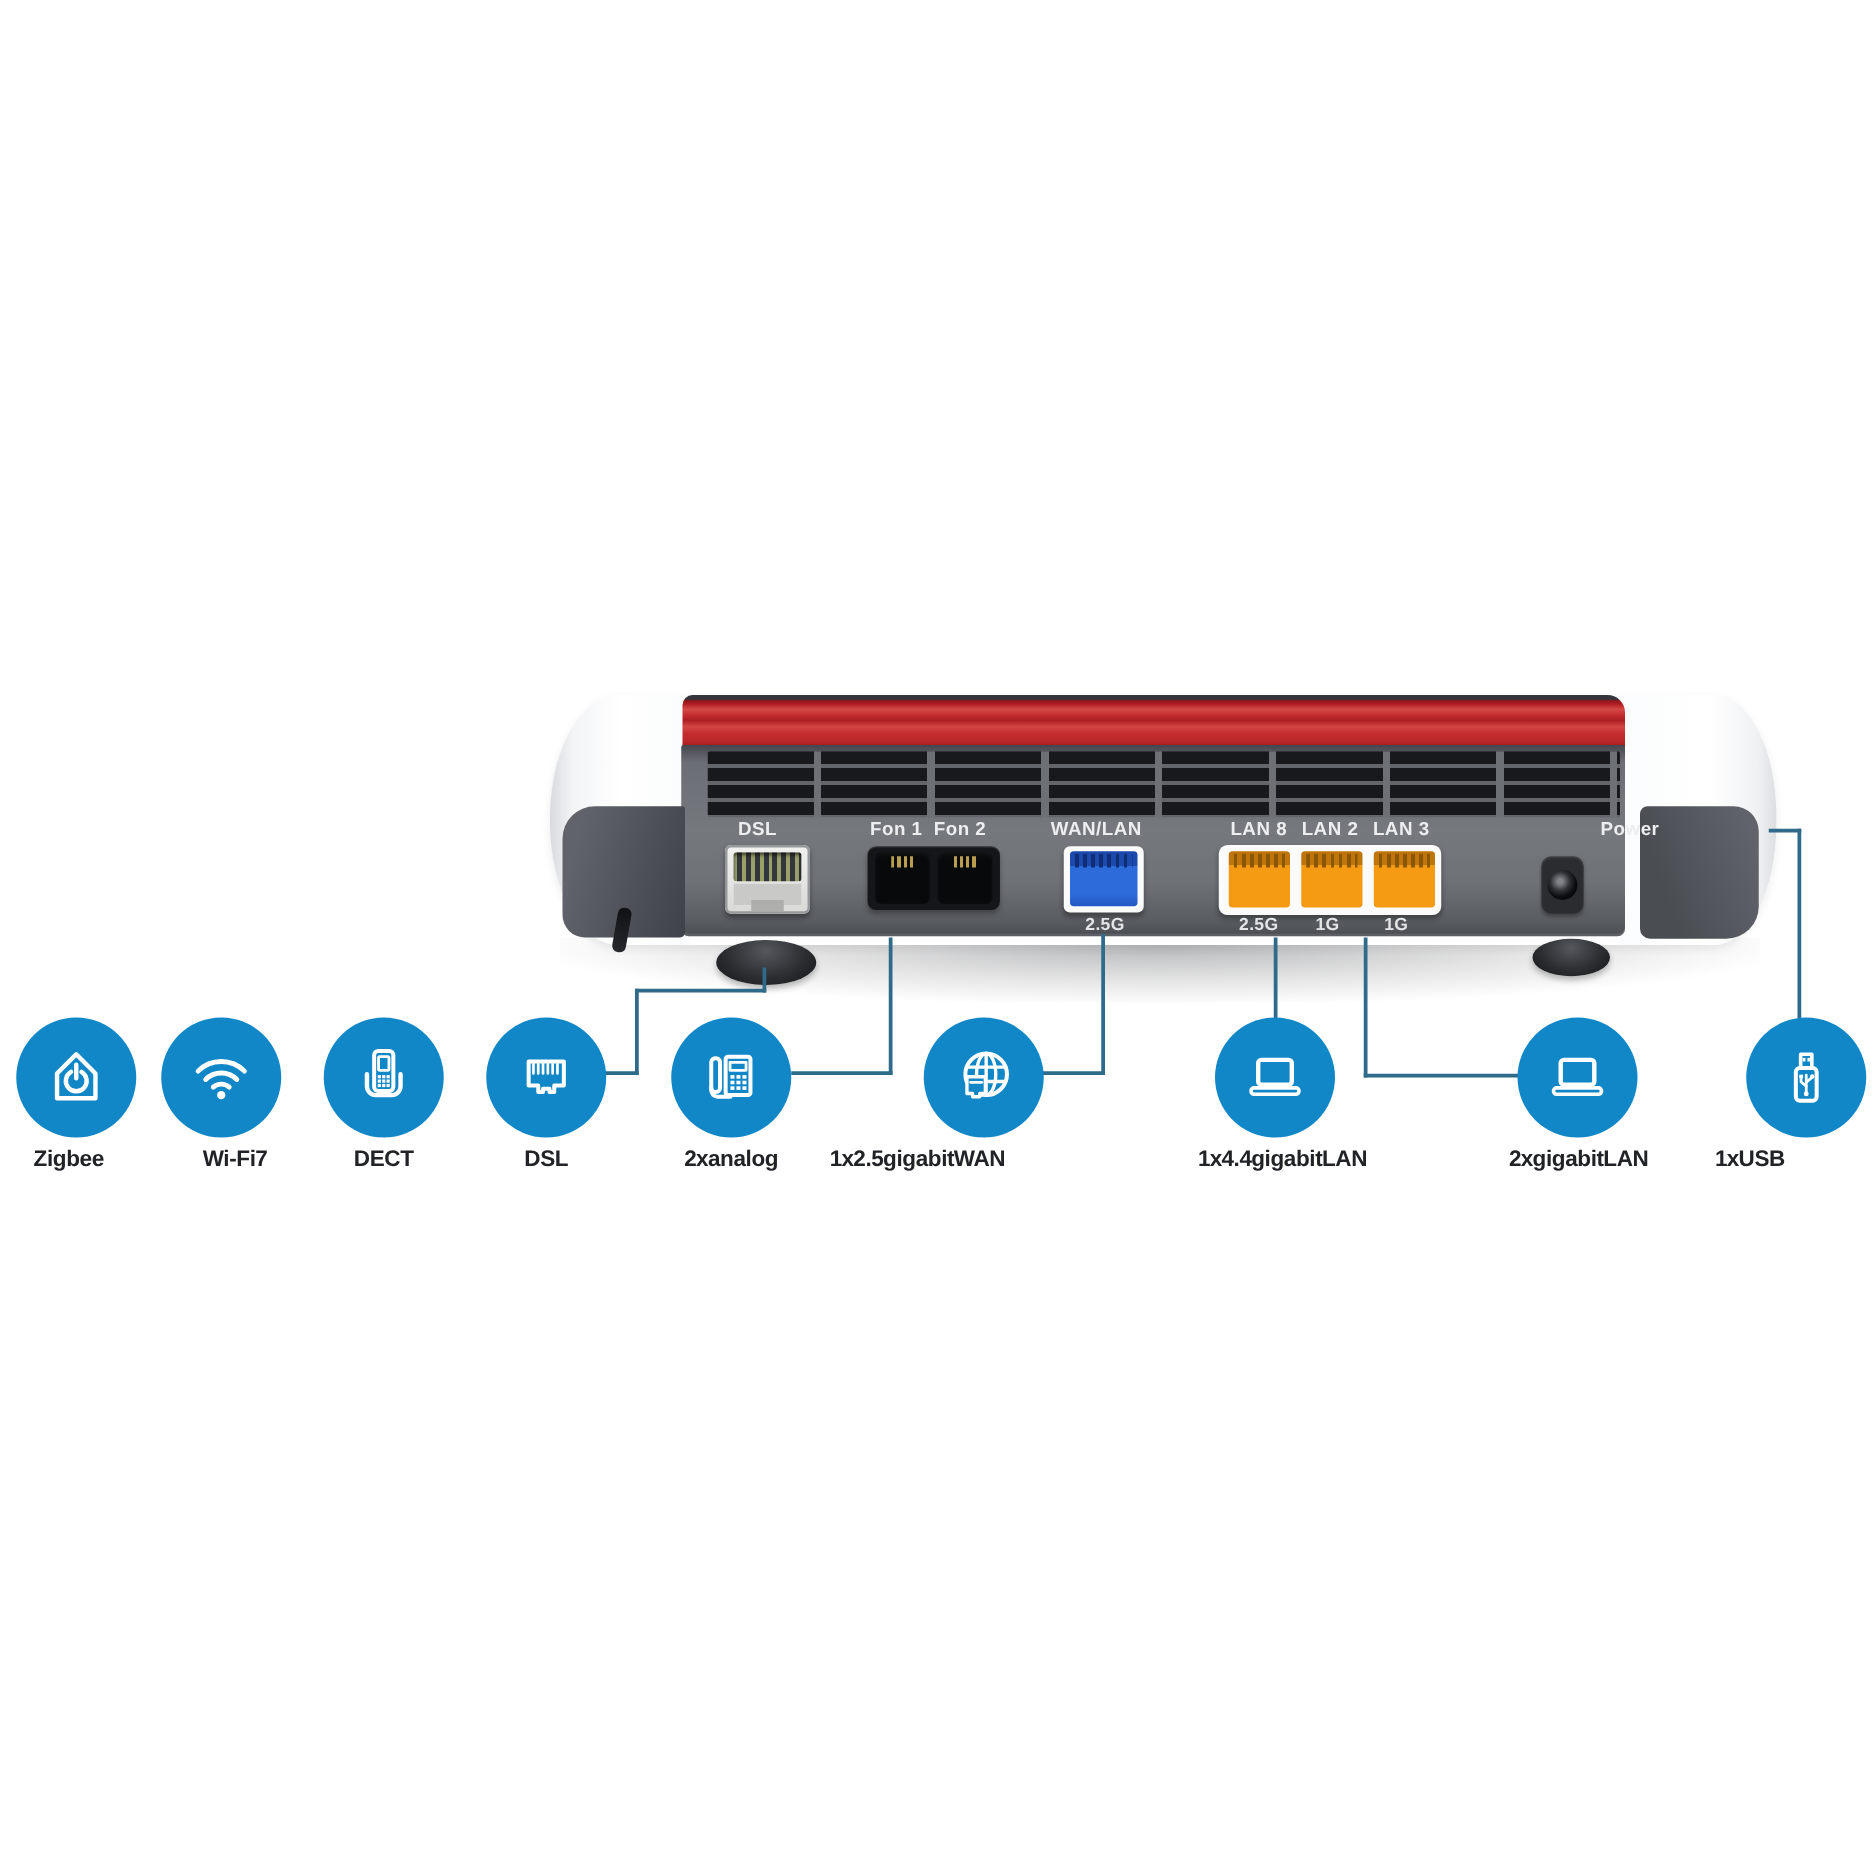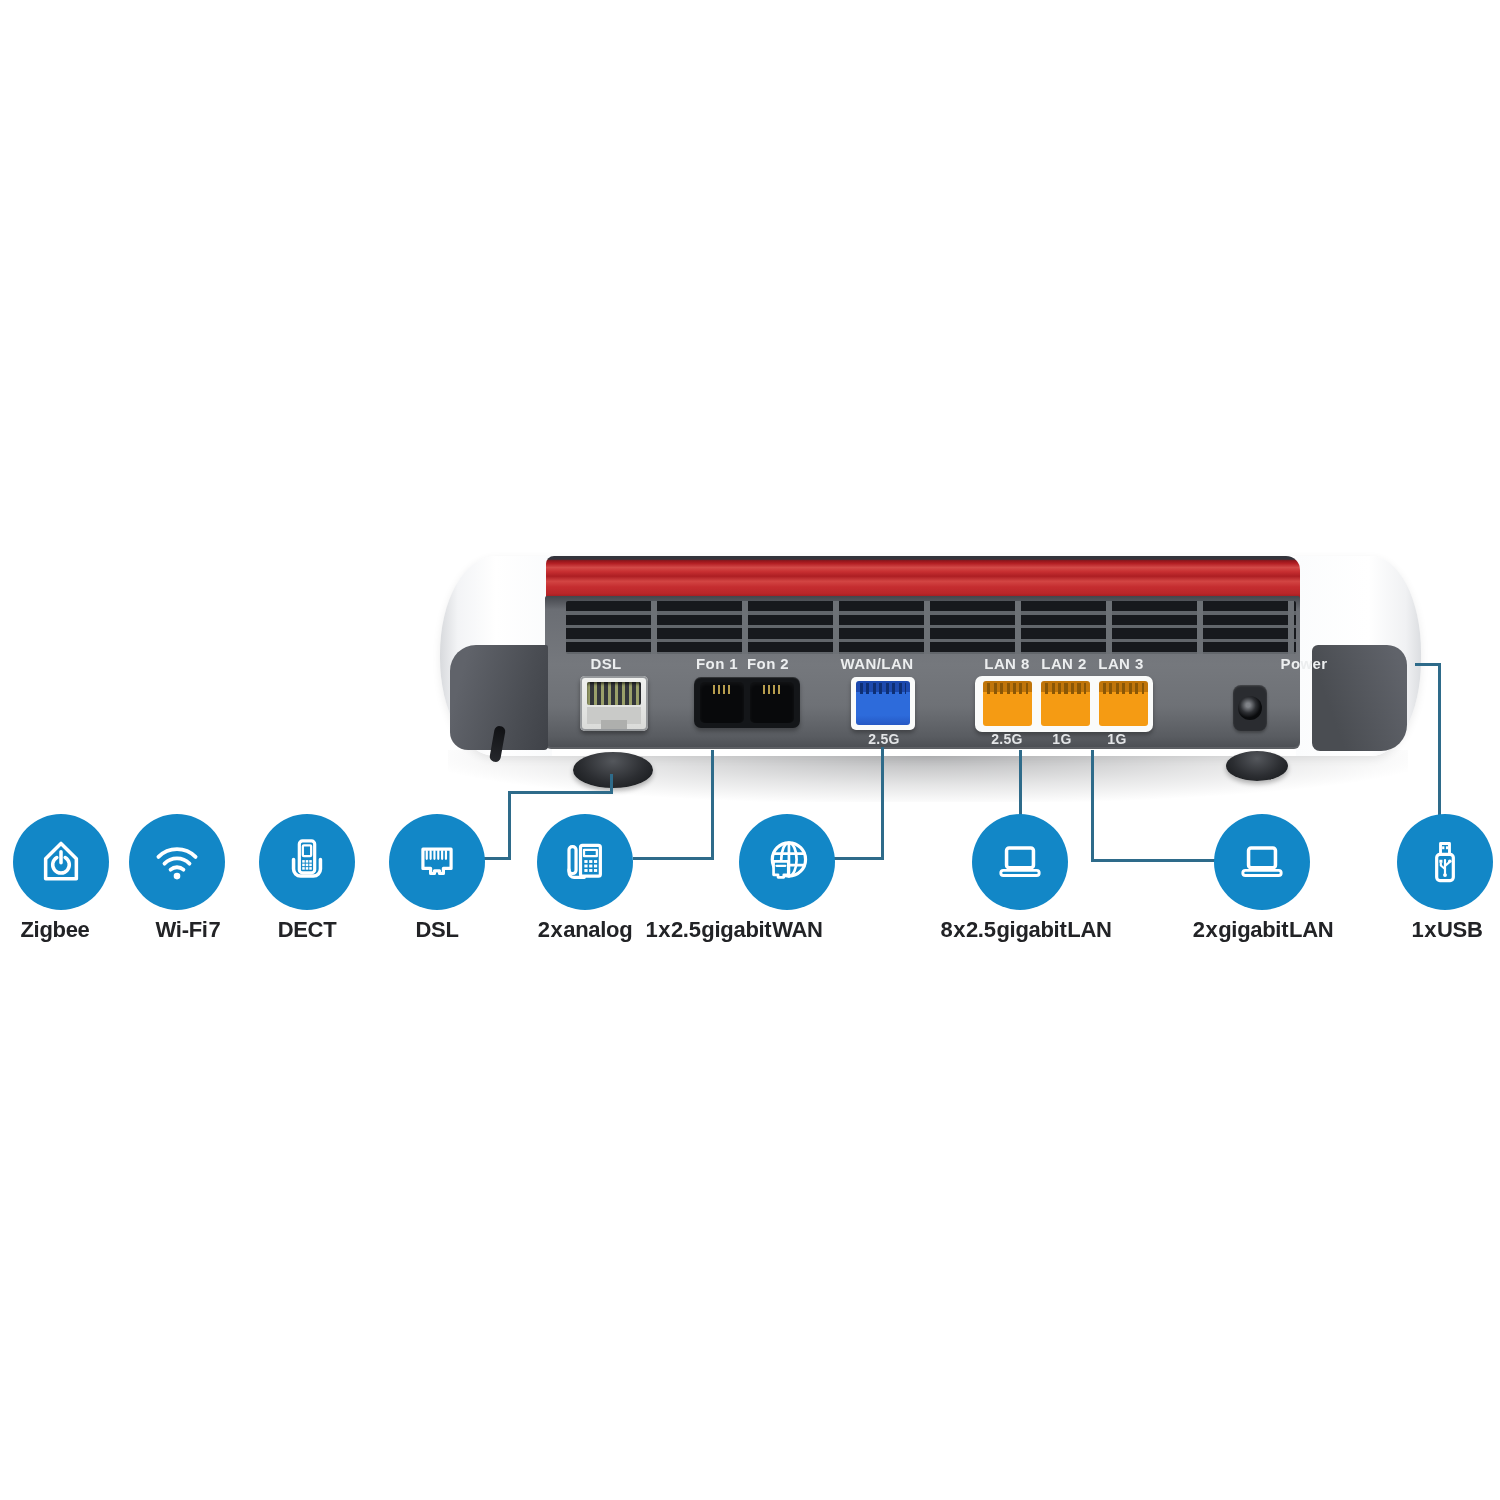--- a/index.html
+++ b/index.html
@@ -91,21 +91,21 @@
 
   
   .line{position:absolute;background:#2e6b8a;}
 
   
   .feature-icon{position:absolute;top:814px;width:96px;height:96px;border-radius:50%;
     background:#1287c7;display:flex;align-items:center;justify-content:center;}
   .feature-icon svg{width:64px;height:64px;}
   .feature-icon svg *{vector-effect:none;}
   .feature-label{position:absolute;top:917px;transform:translateX(-50%);
-    color:#222326;font-size:22px;font-weight:bold;letter-spacing:-.3px;word-spacing:-5px;
+    color:#222326;font-size:18px;font-weight:bold;letter-spacing:-.3px;word-spacing:-5px;
     white-space:nowrap;}
   .stroke{fill:none;stroke:#ffffff;stroke-linecap:round;stroke-linejoin:round;}
 </style>
 </head>
 <body>
 
 <div class="canvas">
 
   <div class="abs floor-shadow"></div>
   <div class="abs body-white"></div>
@@ -261,17 +261,17 @@
       <circle cx="57.5" cy="48.8" r="2.8" fill="#ffffff"></circle>
     </svg>
   </div>
 
   <div class="feature-label" style="left:55px">Zigbee</div>
   <div class="feature-label" style="left:188px">Wi-Fi 7</div>
   <div class="feature-label" style="left:307px">DECT</div>
   <div class="feature-label" style="left:437px">DSL</div>
   <div class="feature-label" style="left:585px">2 x analog</div>
   <div class="feature-label" style="left:734px">1 x 2.5 gigabit WAN</div>
-  <div class="feature-label" style="left:1026px">8 x 2.5 gigabit LAN</div>
+  <div class="feature-label" style="left:1026px">1 x 4.4 gigabit LAN</div>
   <div class="feature-label" style="left:1263px">2 x gigabit LAN</div>
-  <div class="feature-label" style="left:1447px">1 x USB</div>
+  <div class="feature-label" style="left:1400px">1 x USB</div>
 
 </div>
 
 </body></html>

